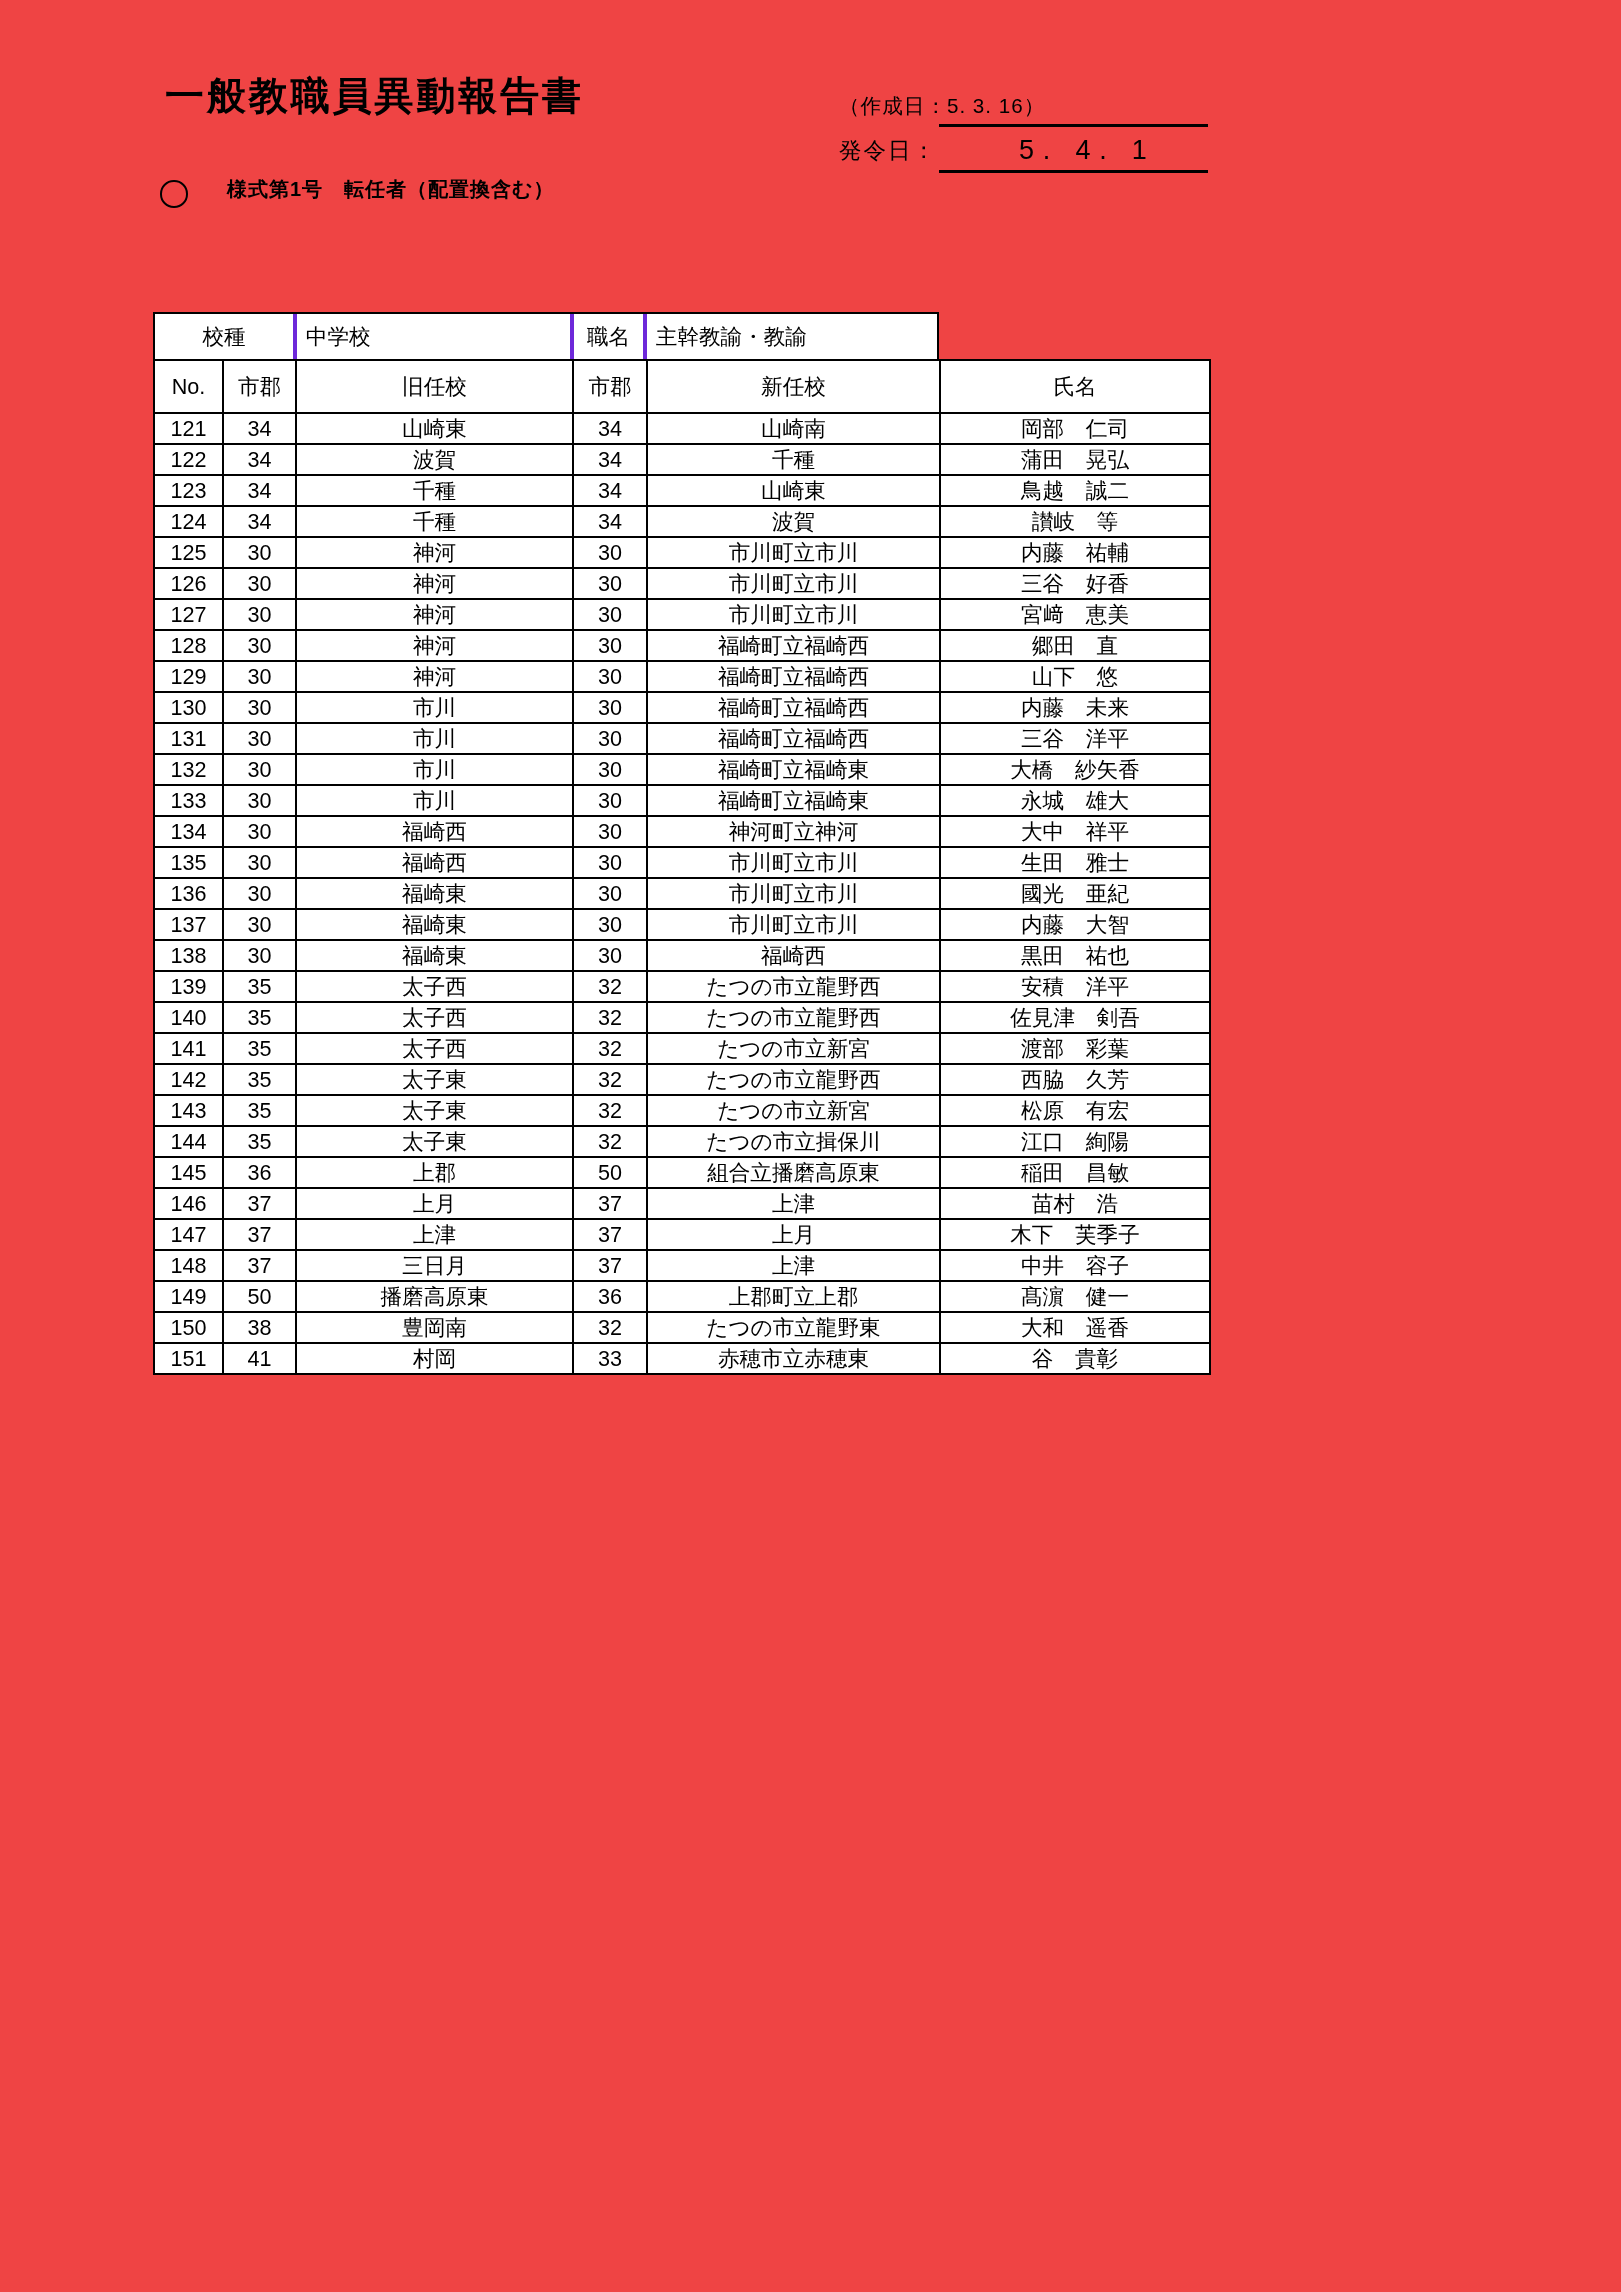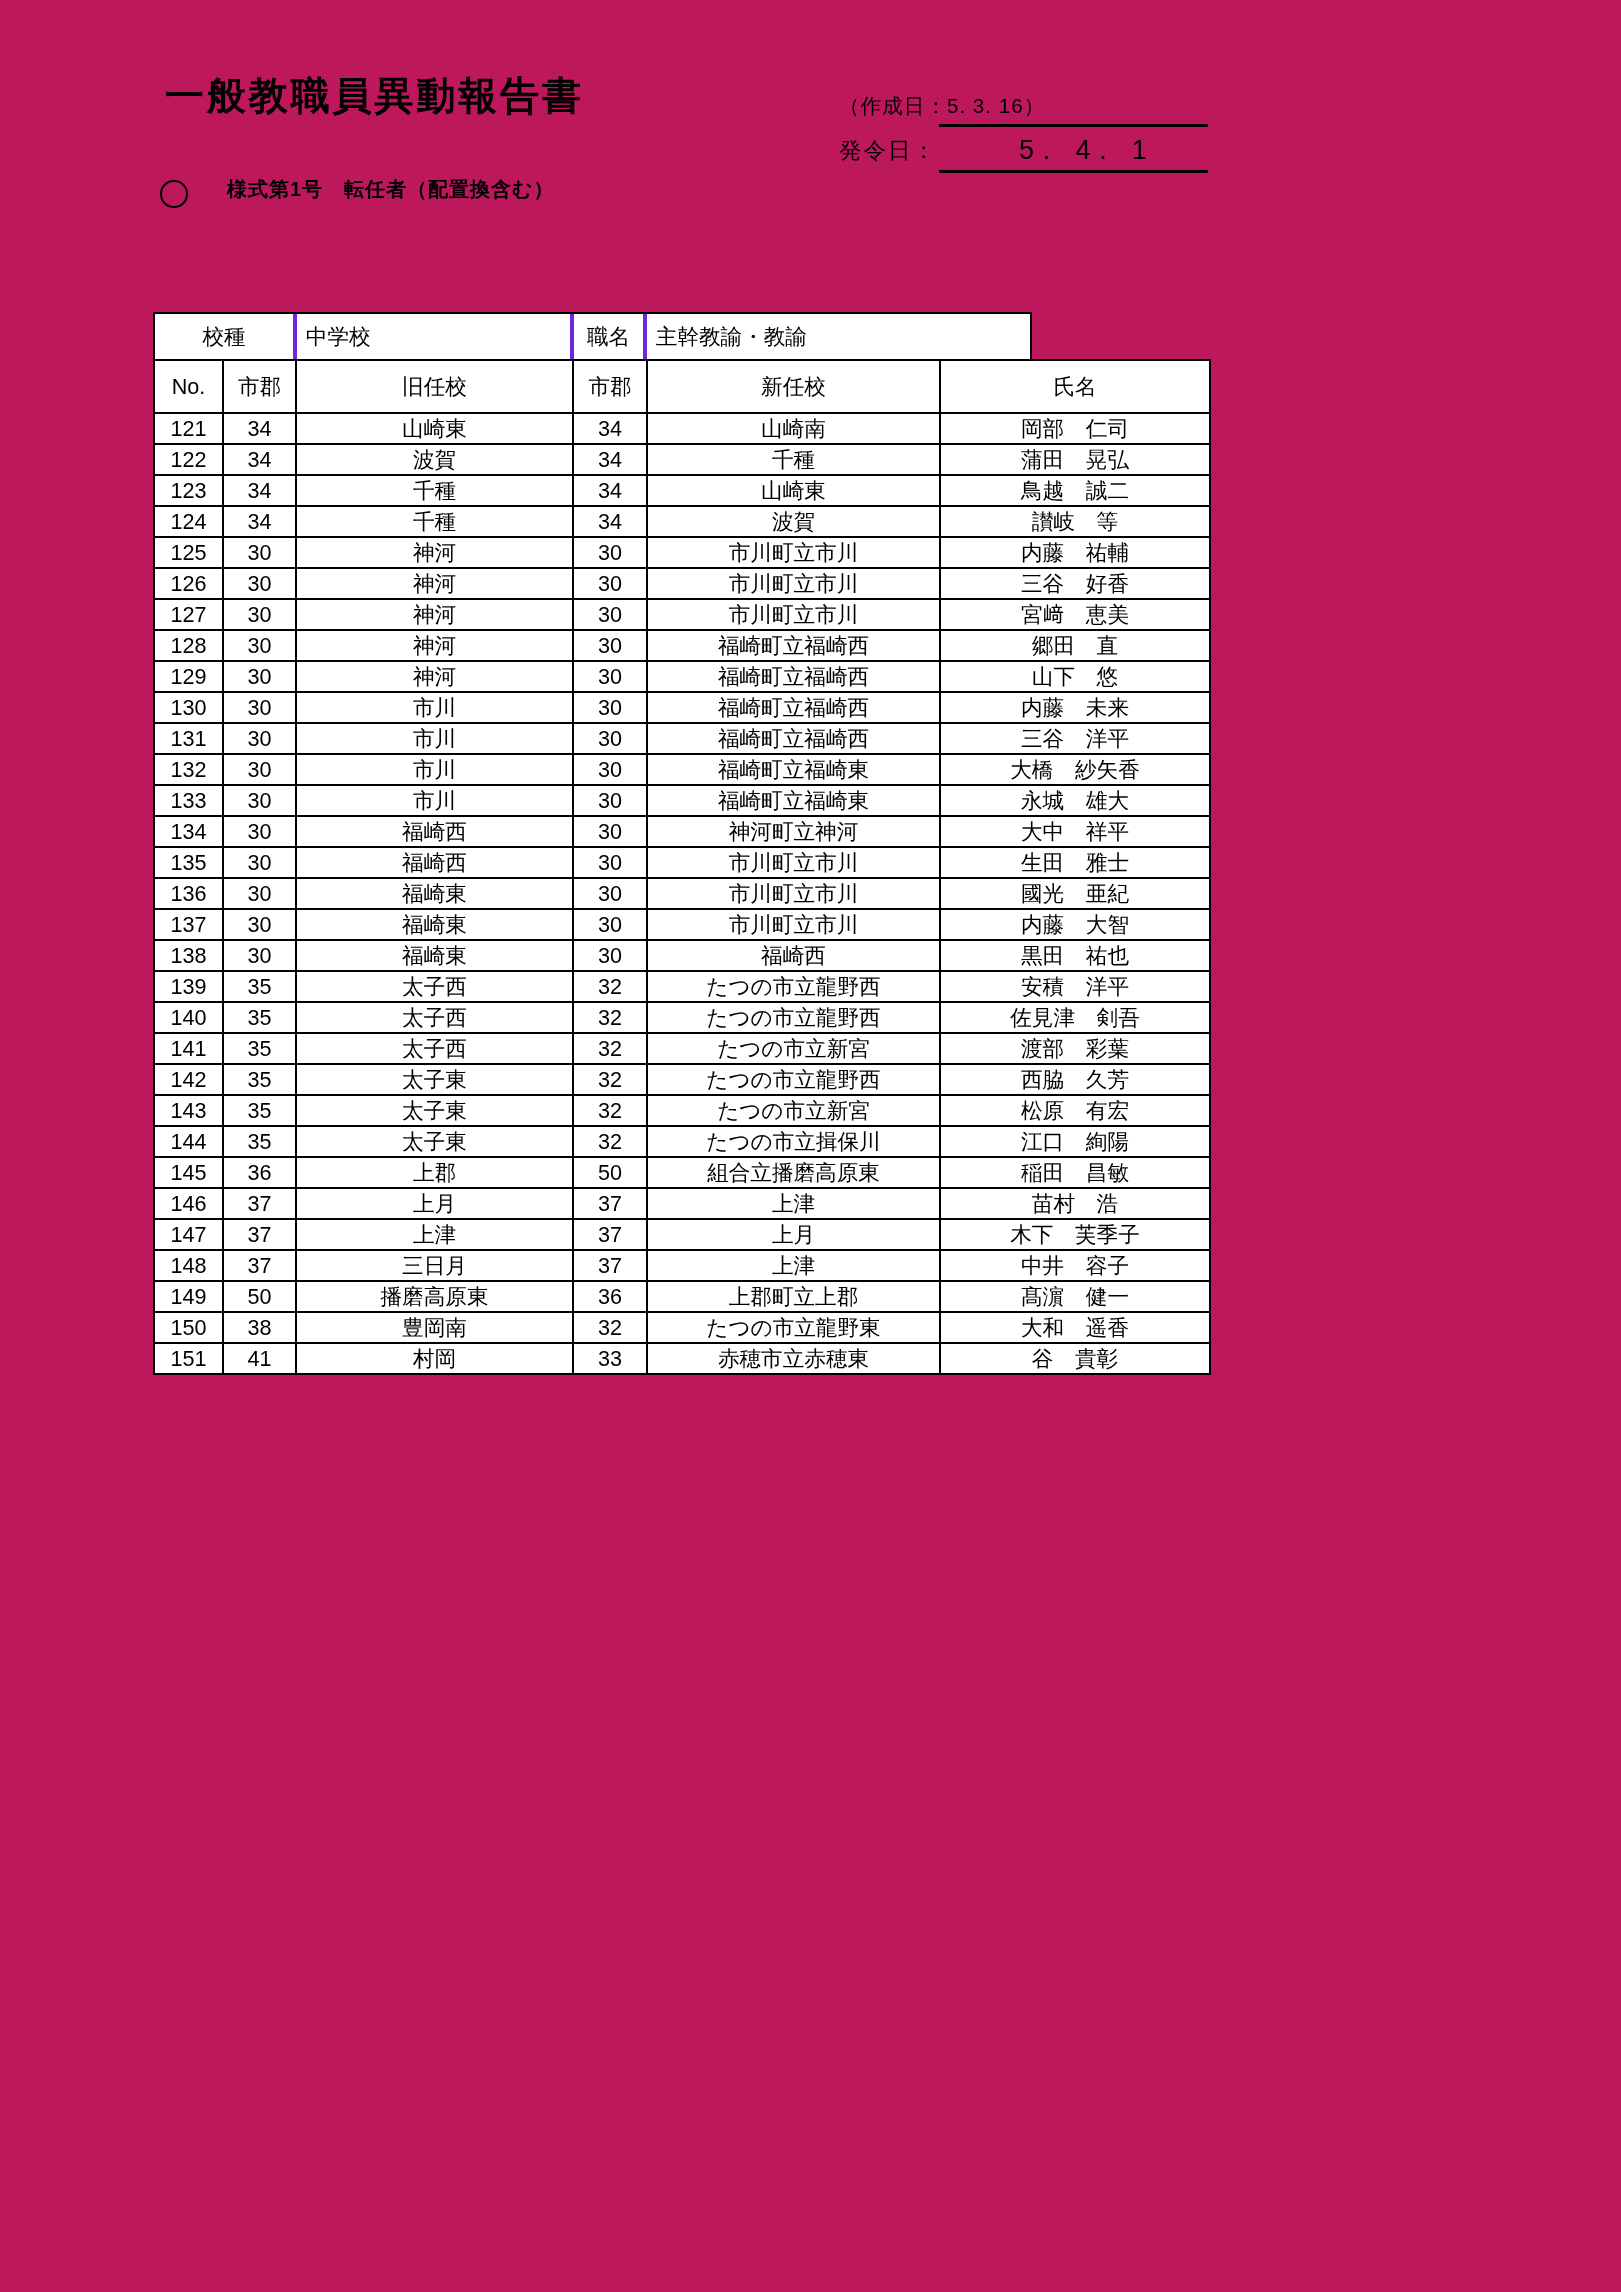--- a/index.html
+++ b/index.html
@@ -1,19 +1,19 @@
 <!DOCTYPE html>
 <html><head>
 <meta charset="utf-8">
 <style>
   html,body{margin:0;padding:0;background:#e8e8e8;}
   .page{
     position:relative;
     width:1621px;height:2293px;
-    background:#be185d;
+    background:#ef4444;
     font-family:"Liberation Sans","DejaVu Sans",sans-serif;
     color:#000;
     overflow:hidden;
   }
   .doc-title{
     position:absolute;left:165px;top:69px;
     font-size:39px;font-weight:bold;letter-spacing:2.9px;white-space:nowrap;
   }
   .created-line{
     position:absolute;left:839px;top:92px;
@@ -34,21 +34,21 @@
     position:absolute;left:160px;top:180px;
     width:23.5px;height:23.5px;border:2.9px solid #000;border-radius:50%;
   }
   .form-subtitle{
     position:absolute;left:227px;top:176px;
     font-size:20px;font-weight:bold;letter-spacing:1px;white-space:nowrap;
   }
   
   .hrow1{
     position:absolute;left:153px;top:312px;
-    width:879px;height:47px;
+    width:786px;height:47px;
     display:flex;box-sizing:border-box;
     border:2.9px solid #000;border-bottom:none;
     background:#fff;
   }
   .hrow1 .cell{
     box-sizing:border-box;height:100%;
     display:flex;align-items:center;justify-content:center;
     font-size:21.6px;white-space:nowrap;overflow:hidden;
     border-left:4px solid #6d28d9;
   }

